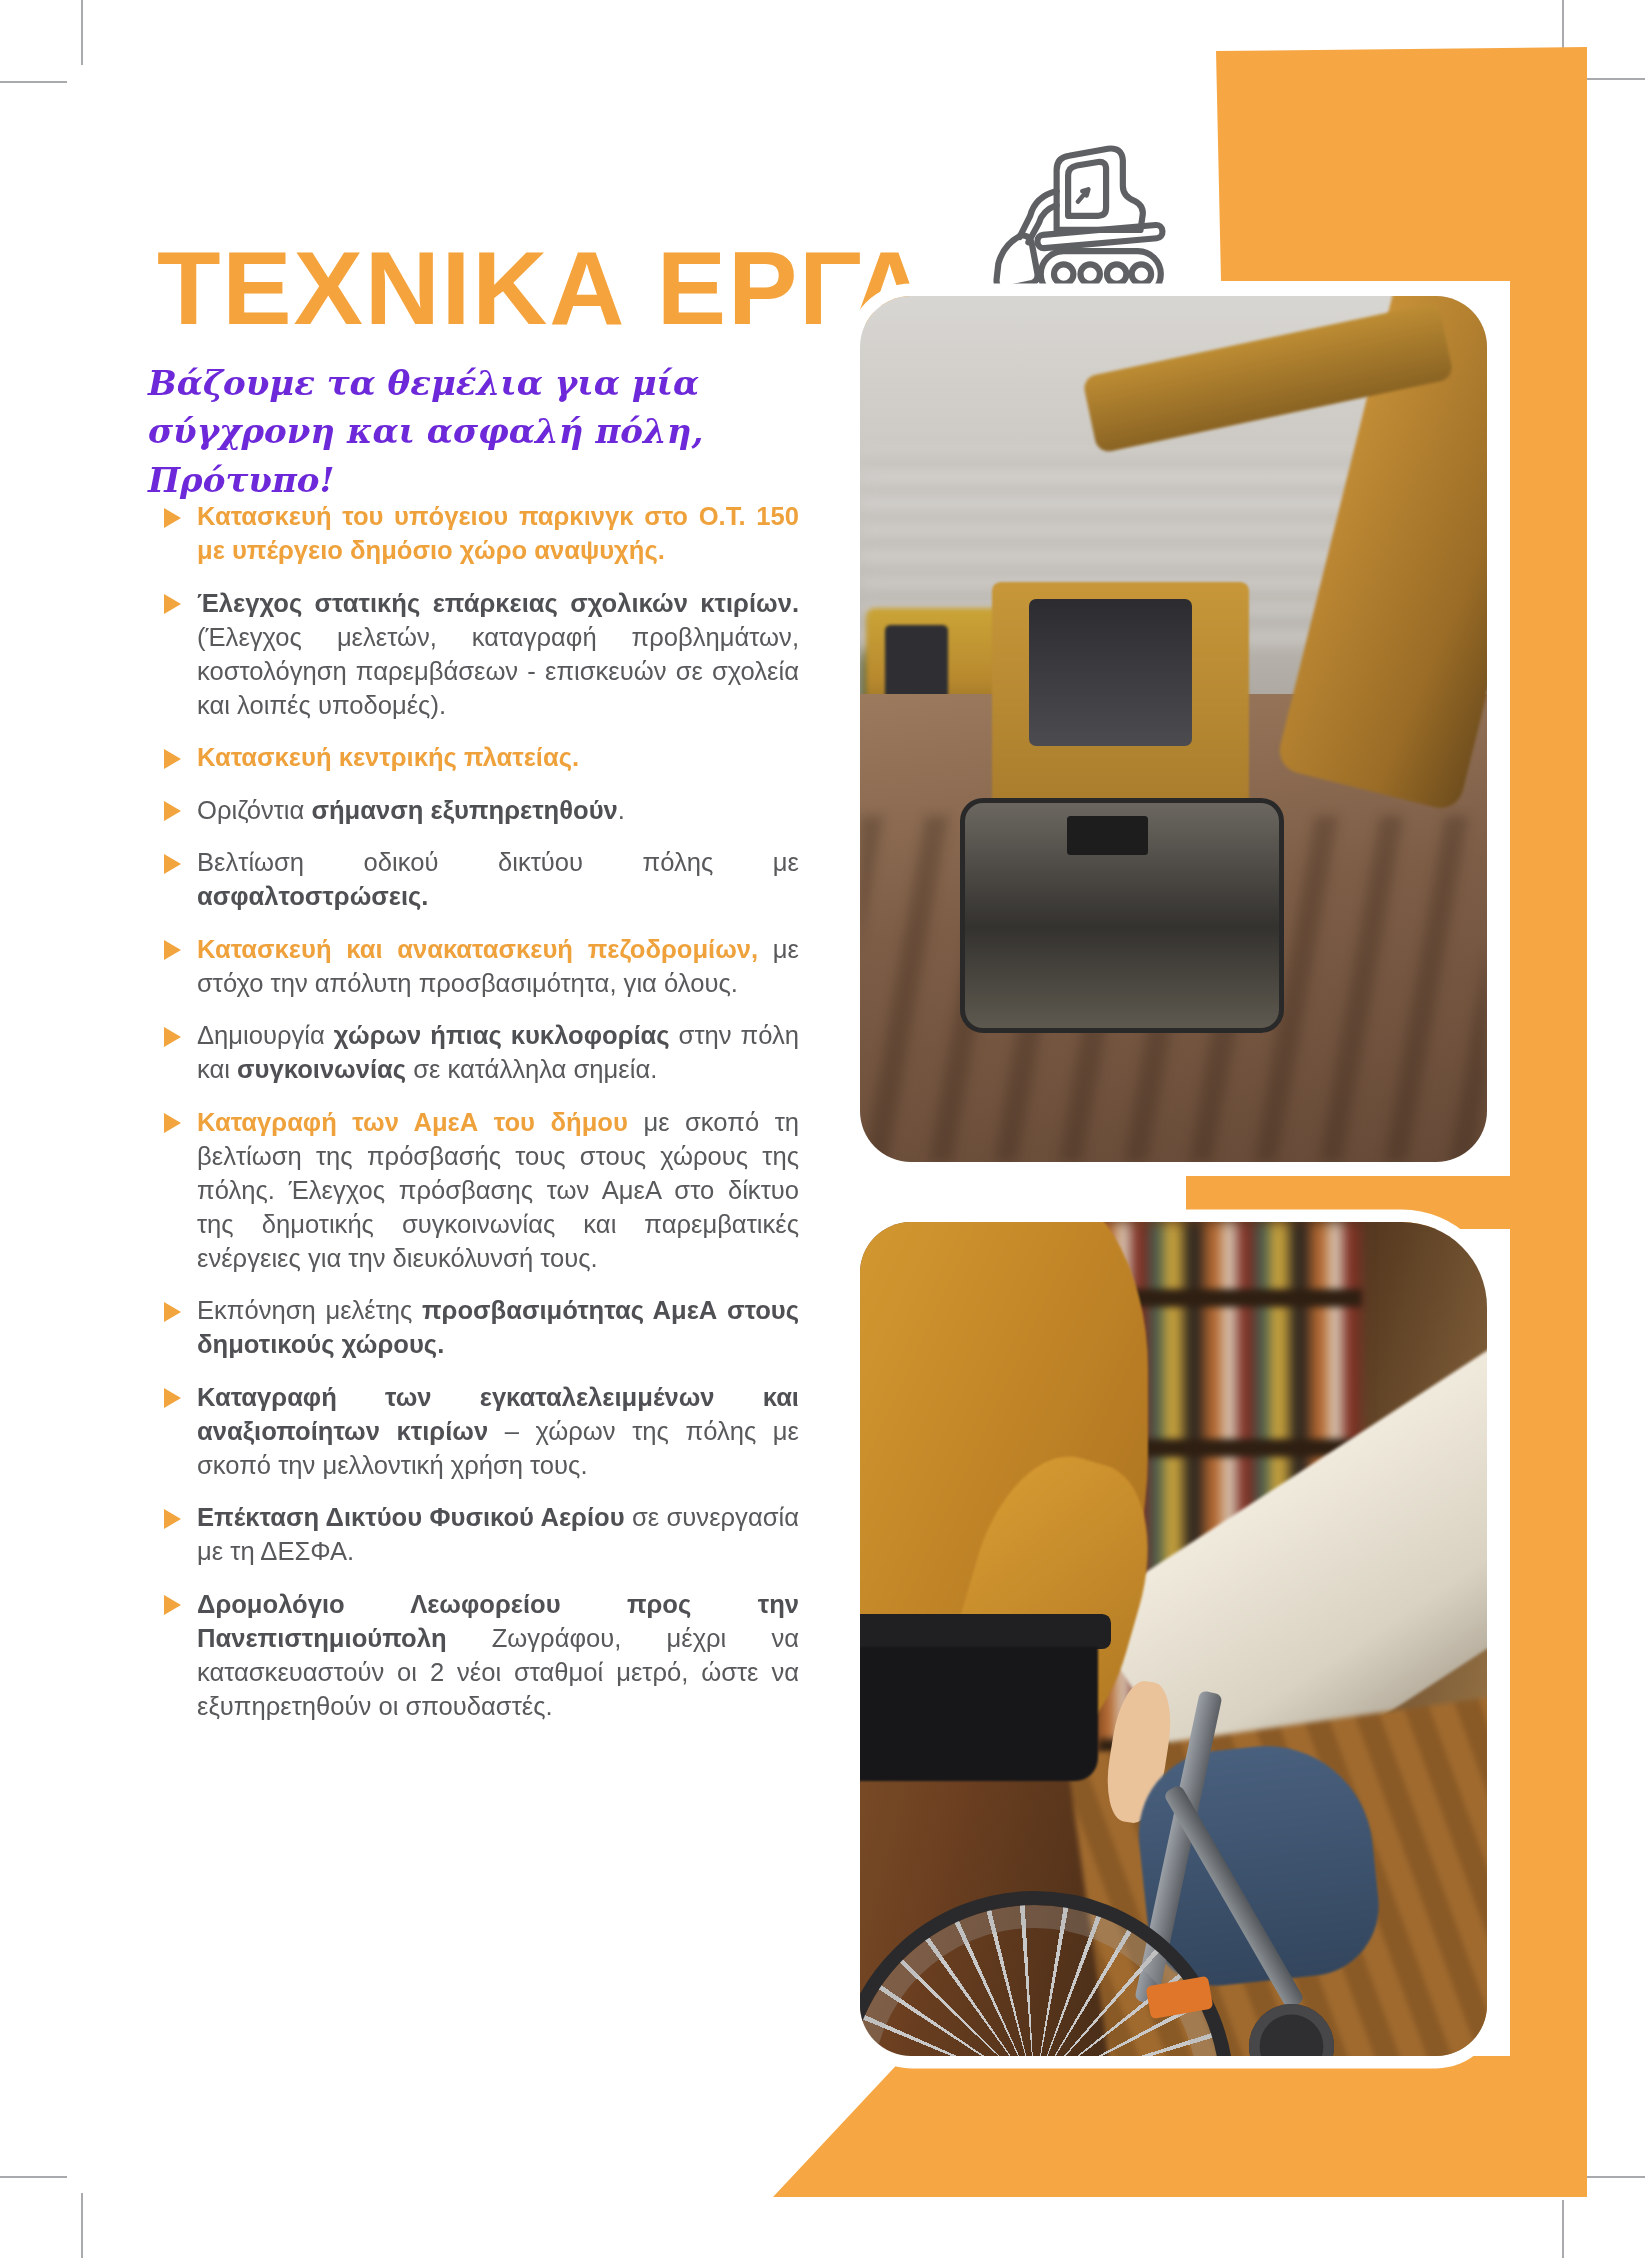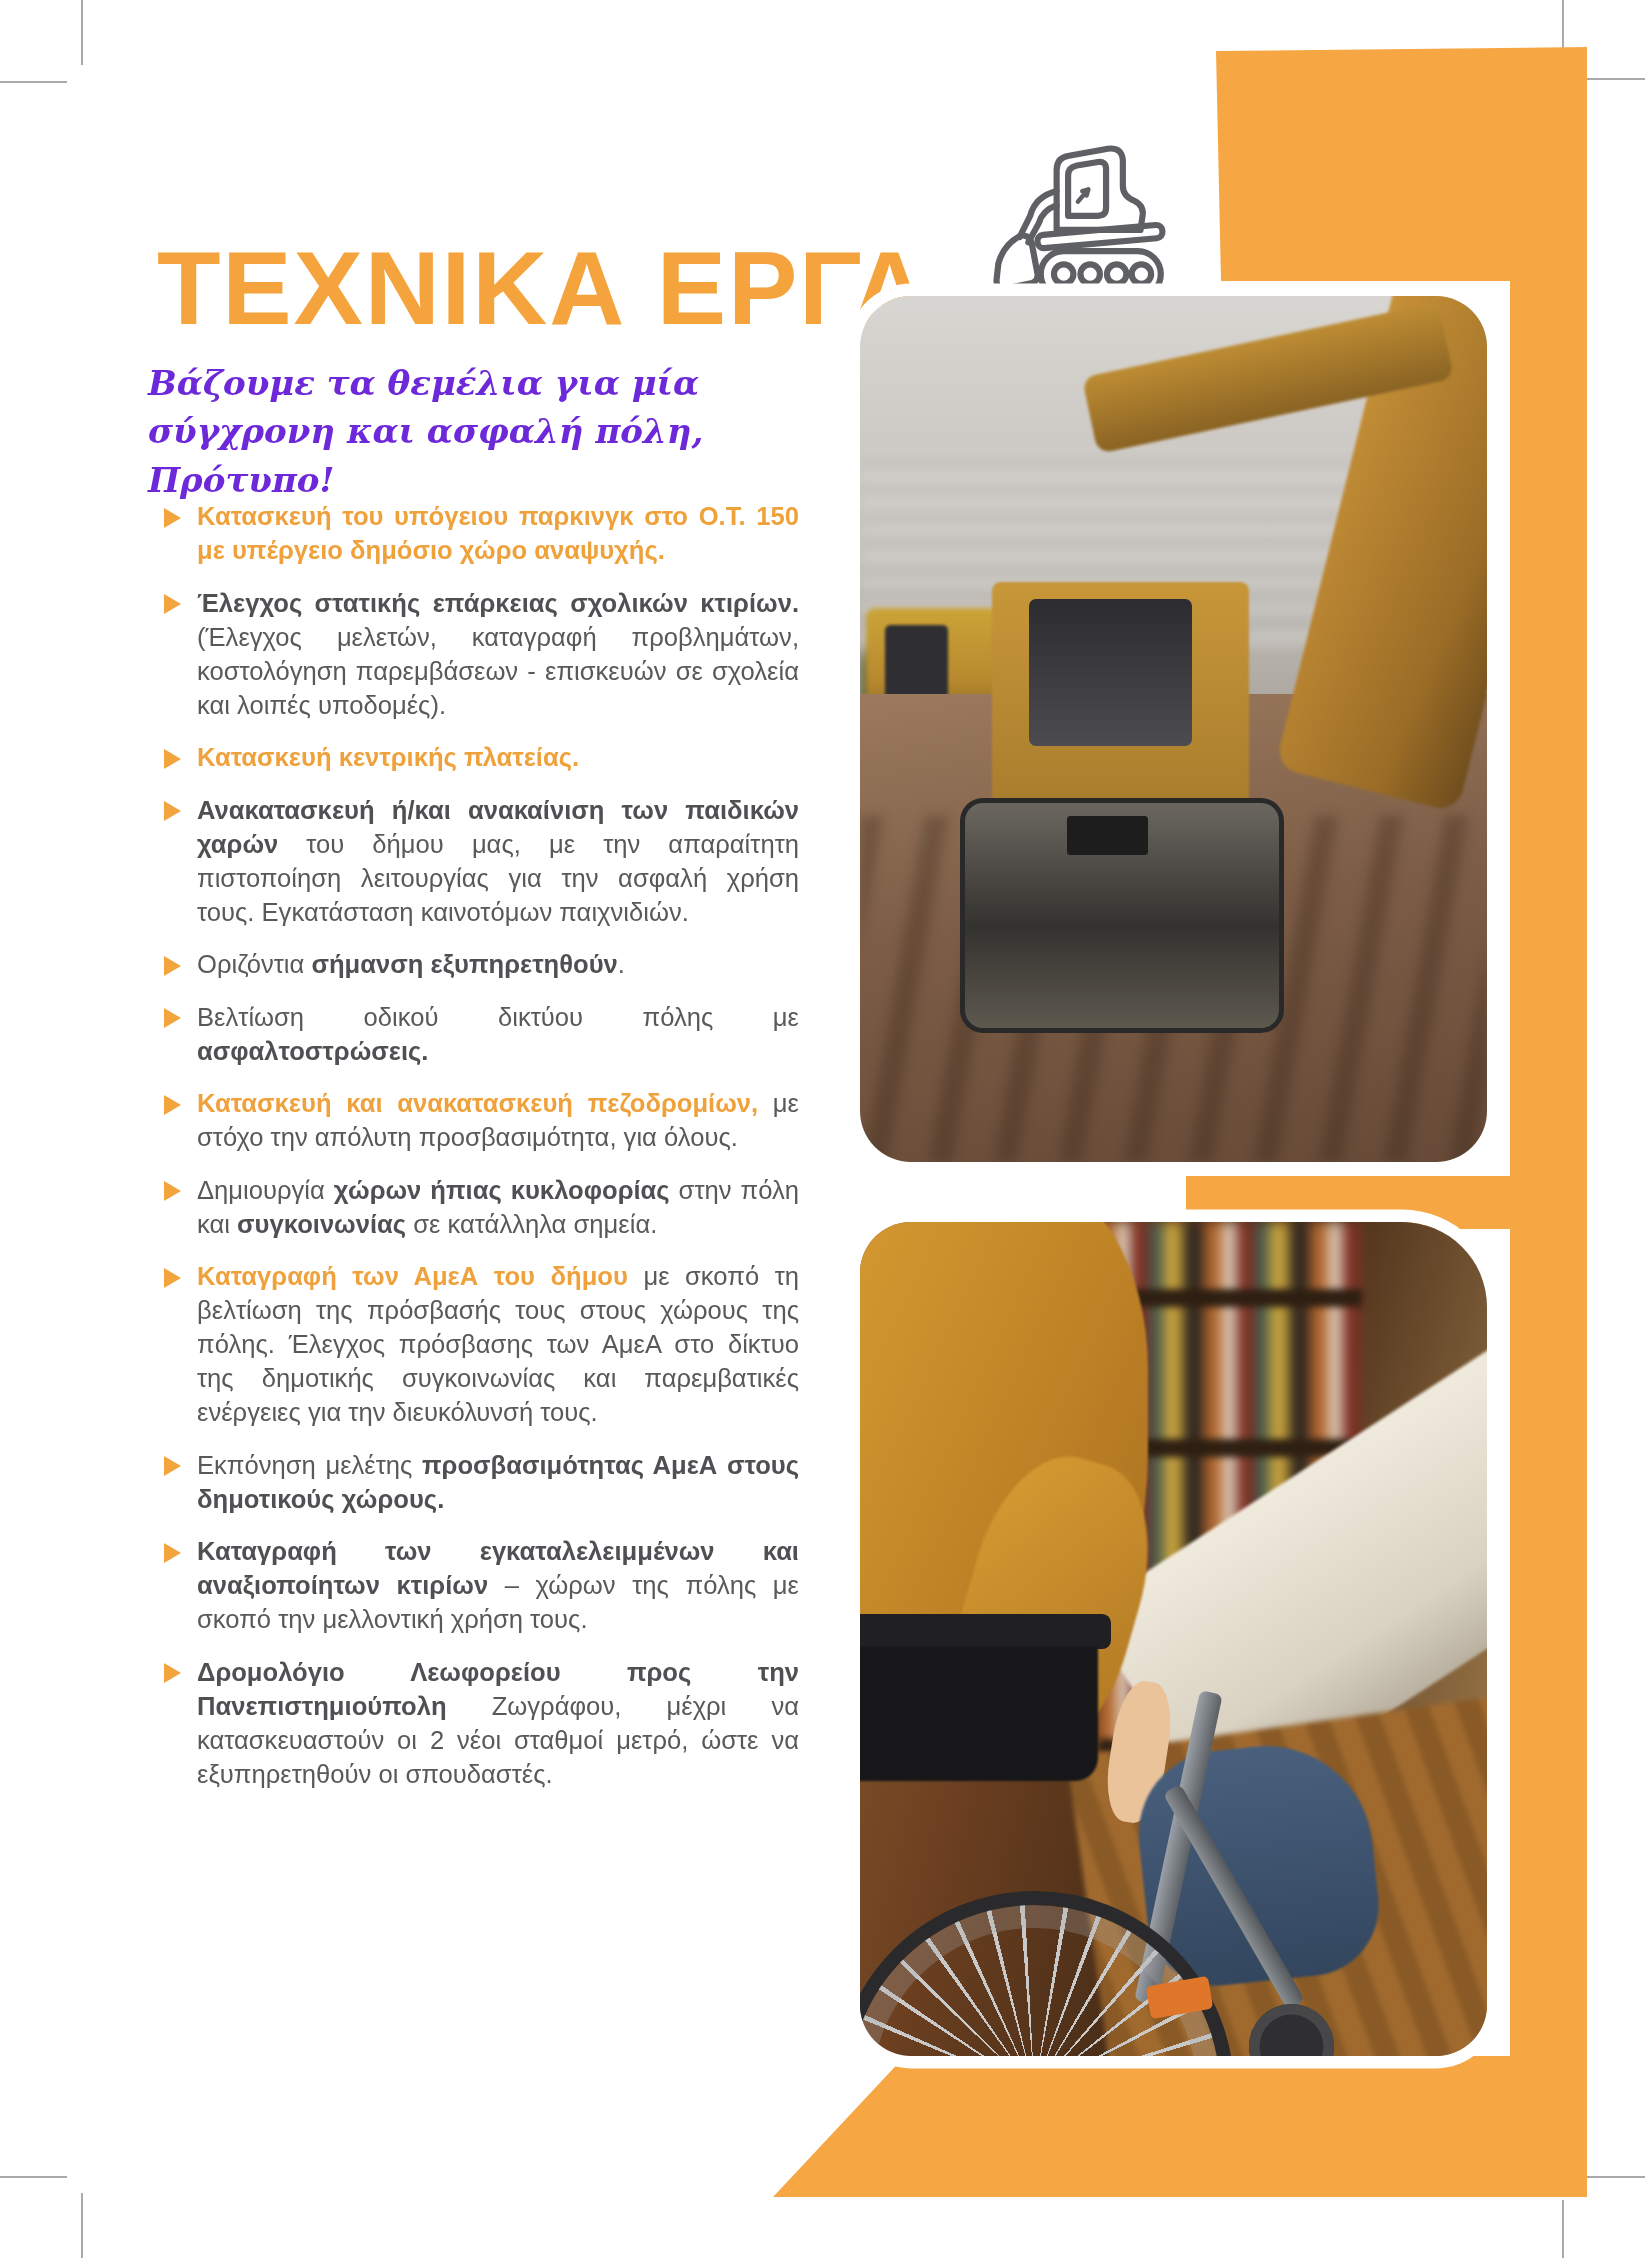--- a/index.html
+++ b/index.html
@@ -166,24 +166,20 @@
       <li>
         <span class="tri"></span>
         <p class="btext"><span class="seg-bold">Έλεγχος στατικής επάρκειας σχολικών κτιρίων.</span><span class="seg-normal"> (Έλεγχος μελετών, καταγραφή προβλημάτων, κοστολόγηση παρεμβάσεων - επισκευών σε σχολεία και λοιπές υποδομές).</span></p>
       </li>
       <li>
         <span class="tri"></span>
         <p class="btext"><span class="seg-accent">Κατασκευή κεντρικής πλατείας.</span></p>
       </li>
       <li>
         <span class="tri"></span>
-        <p class="btext"><span class="seg-bold">Ανακατασκευή ή/και ανακαίνιση των παιδικών χαρών</span><span class="seg-normal"> του δήμου μας, με την απαραίτητη πιστοποίηση λειτουργίας για την ασφαλή χρήση τους. Εγκατάσταση καινοτόμων παιχνιδιών.</span></p>
-      </li>
-      <li>
-        <span class="tri"></span>
         <p class="btext"><span class="seg-normal">Οριζόντια </span><span class="seg-bold">σήμανση εξυπηρετηθούν</span><span class="seg-normal">.</span></p>
       </li>
       <li>
         <span class="tri"></span>
         <p class="btext"><span class="seg-normal">Βελτίωση οδικού δικτύου πόλης με </span><span class="seg-bold">ασφαλτοστρώσεις.</span></p>
       </li>
       <li>
         <span class="tri"></span>
         <p class="btext"><span class="seg-accent">Κατασκευή και ανακατασκευή πεζοδρομίων,</span><span class="seg-normal"> με στόχο την απόλυτη προσβασιμότητα, για όλους.</span></p>
       </li>
@@ -195,20 +191,24 @@
         <span class="tri"></span>
         <p class="btext"><span class="seg-accent">Καταγραφή των ΑμεΑ του δήμου</span><span class="seg-normal"> με σκοπό τη βελτίωση της πρόσβασής τους στους χώρους της πόλης. Έλεγχος πρόσβασης των ΑμεΑ στο δίκτυο της δημοτικής συγκοινωνίας και παρεμβατικές ενέργειες για την διευκόλυνσή τους.</span></p>
       </li>
       <li>
         <span class="tri"></span>
         <p class="btext"><span class="seg-normal">Εκπόνηση μελέτης </span><span class="seg-bold">προσβασιμότητας ΑμεΑ στους δημοτικούς χώρους.</span></p>
       </li>
       <li>
         <span class="tri"></span>
         <p class="btext"><span class="seg-bold">Καταγραφή των εγκαταλελειμμένων και αναξιοποίητων κτιρίων</span><span class="seg-normal"> – χώρων της πόλης με σκοπό την μελλοντική χρήση τους.</span></p>
+      </li>
+      <li>
+        <span class="tri"></span>
+        <p class="btext"><span class="seg-bold">Επέκταση Δικτύου Φυσικού Αερίου</span><span class="seg-normal"> σε συνεργασία με τη ΔΕΣΦΑ.</span></p>
       </li>
       <li>
         <span class="tri"></span>
         <p class="btext"><span class="seg-bold">Δρομολόγιο Λεωφορείου προς την Πανεπιστημιούπολη</span><span class="seg-normal"> Ζωγράφου, μέχρι να κατασκευαστούν οι 2 νέοι σταθμοί μετρό, ώστε να εξυπηρετηθούν οι σπουδαστές.</span></p>
       </li>
     </ul>
 
   <div class="photo photo1" role="img" aria-label="Construction site with road roller, trucks and excavator arm under a grey sky">
     <div class="p1-sky"></div>
     <div class="p1-clouds"></div>

